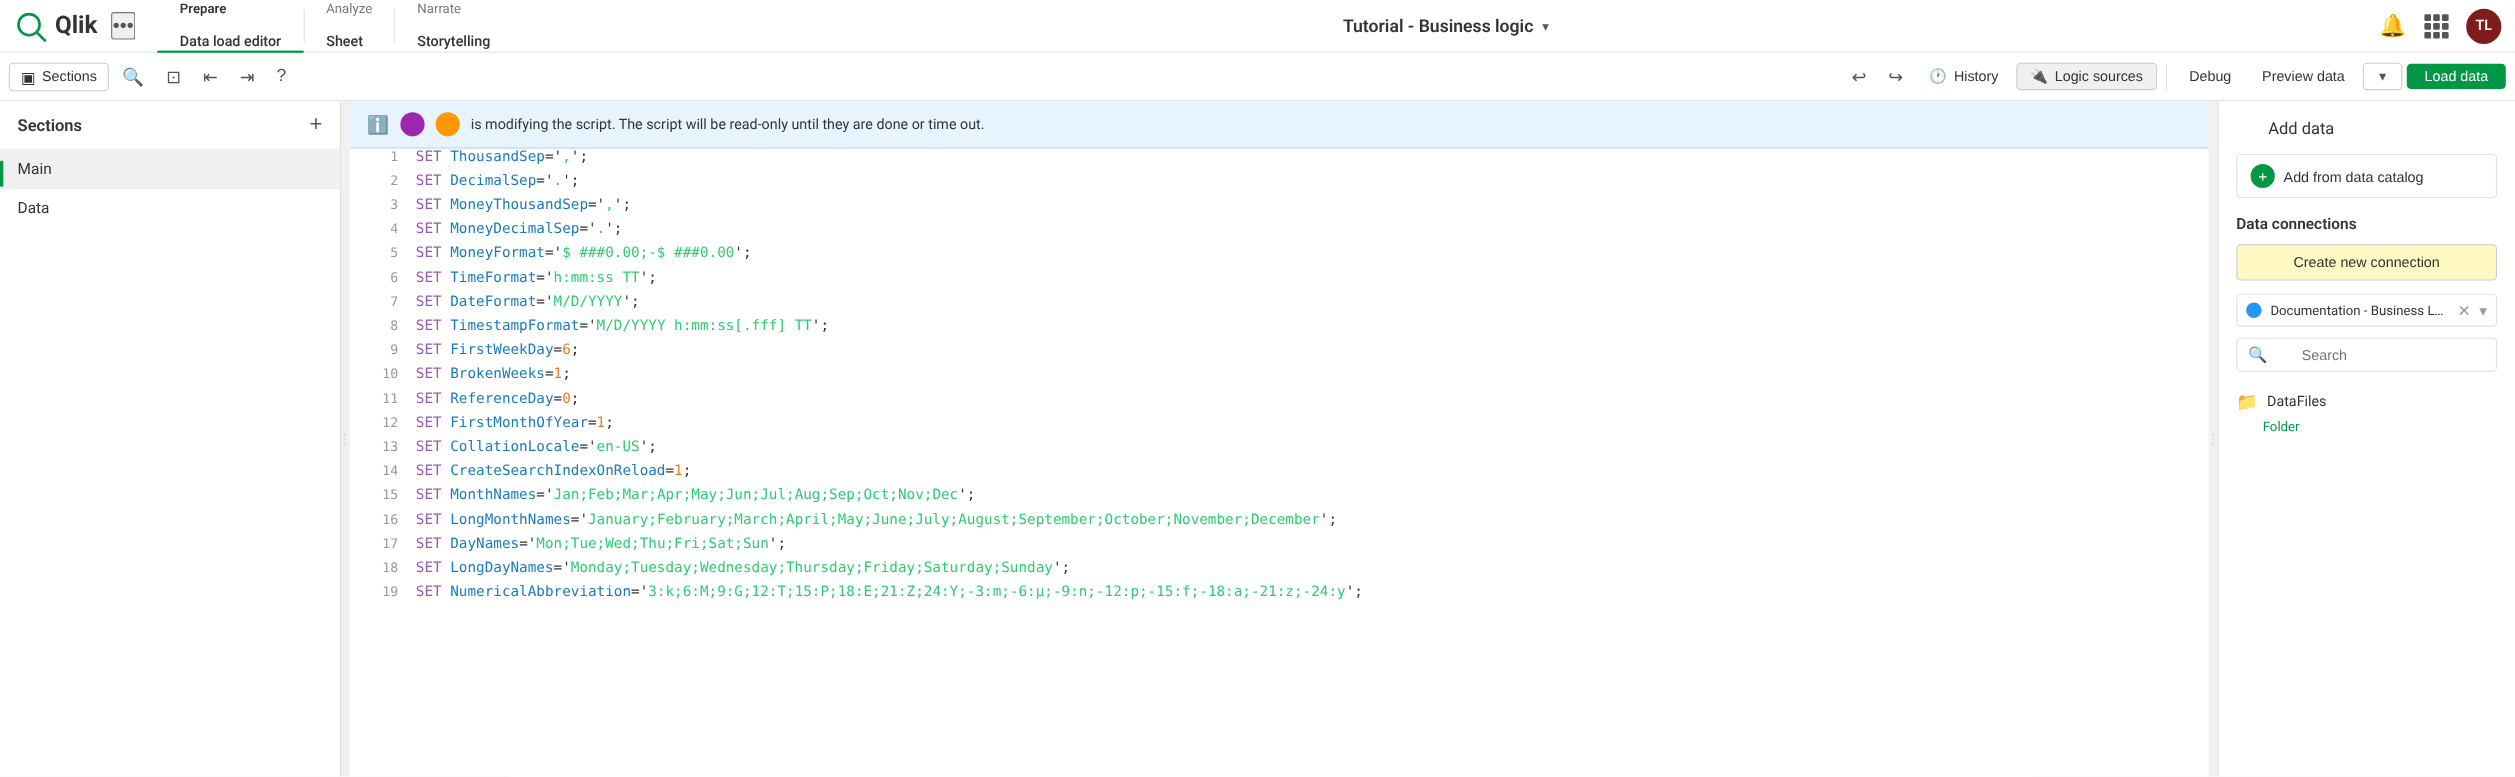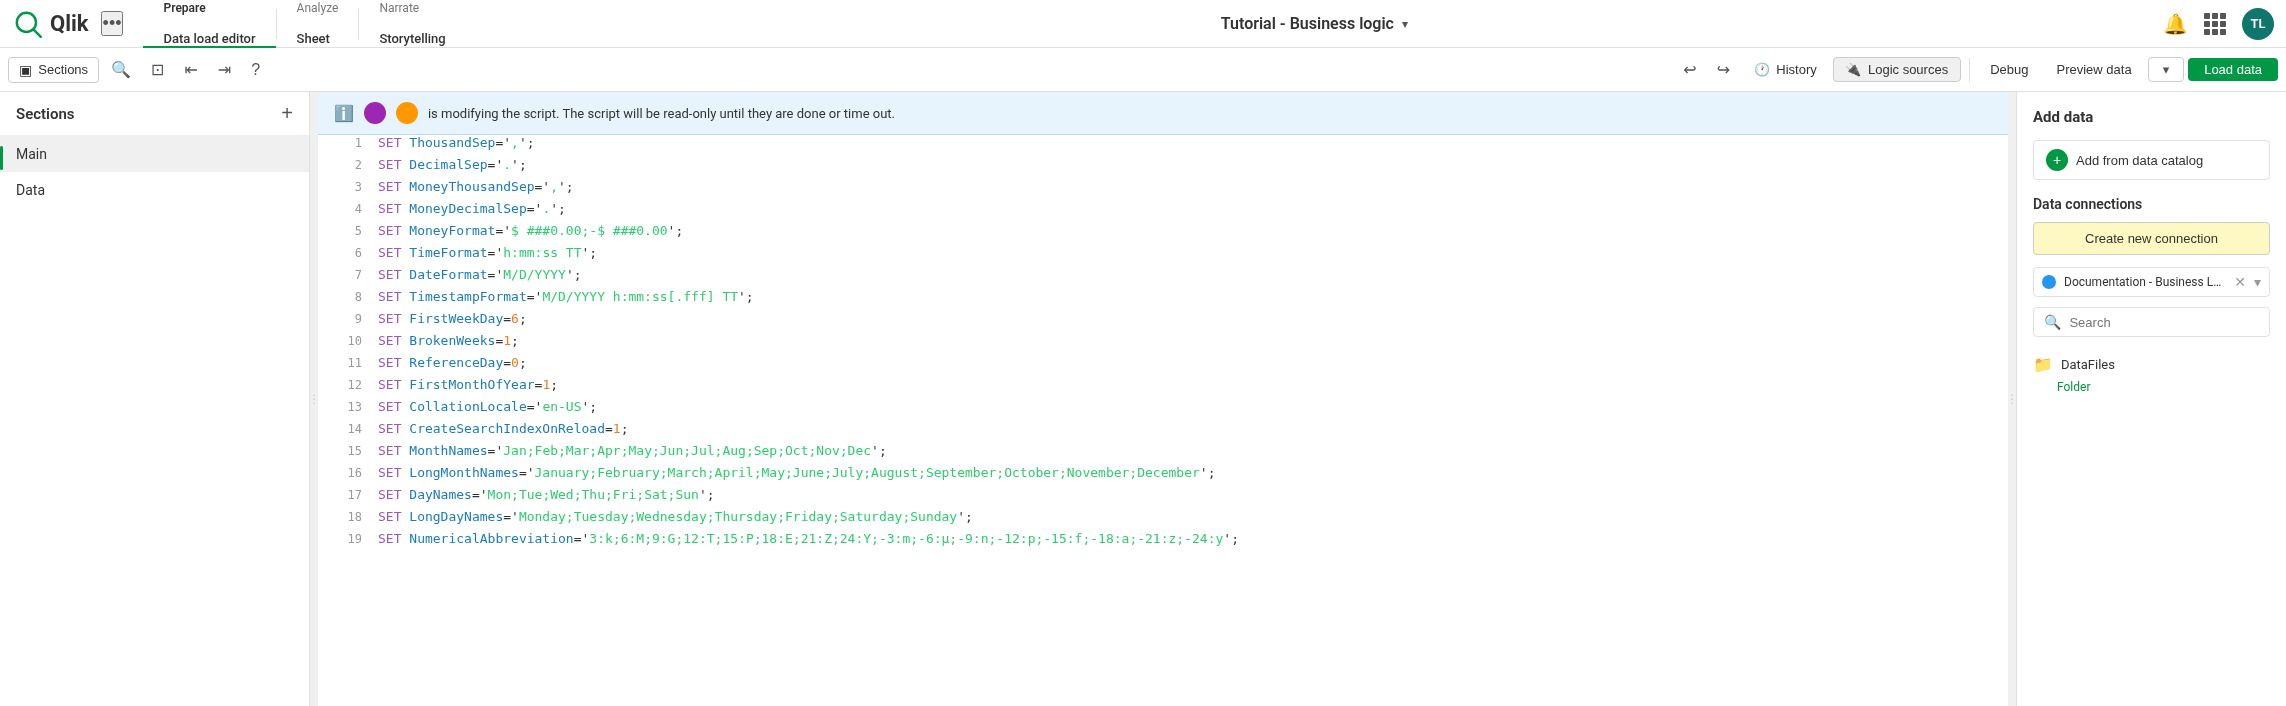--- a/index.html
+++ b/index.html
@@ -23,21 +23,21 @@
     .nav-section .nav-label { font-size: 12px; color: #777; }
     .nav-section.active::after { content: ''; position: absolute; bottom: 0; left: 0; right: 0; height: 2px; background: #009845; }
     .nav-divider { width: 1px; height: 30px; background: #e0e0e0; }
     .nav-center { flex: 1; display: flex; justify-content: center; align-items: center; gap: 8px; }
     .app-title { font-size: 16px; font-weight: 600; color: #333; }
     .title-chevron { font-size: 12px; color: #555; cursor: pointer; }
     .nav-right { display: flex; align-items: center; gap: 16px; margin-left: auto; }
     .nav-icon-btn { background: none; border: none; cursor: pointer; font-size: 20px; color: #555; }
     .nav-grid-icon { display: grid; grid-template-columns: repeat(3,6px); gap: 2px; }
     .nav-grid-dot { width: 6px; height: 6px; background: #555; border-radius: 1px; }
-    .avatar { width: 32px; height: 32px; border-radius: 50%; background: #0f766e; color: #fff; display: flex; align-items: center; justify-content: center; font-size: 13px; font-weight: 600; }
+    .avatar { width: 32px; height: 32px; border-radius: 50%; background: #7f1d1d; color: #fff; display: flex; align-items: center; justify-content: center; font-size: 13px; font-weight: 600; }
 
     
     .toolbar {
       display: flex; align-items: center; height: 44px; background: #fff;
       border-bottom: 1px solid #e0e0e0; padding: 0 8px; gap: 4px;
     }
     .sections-toggle {
       display: flex; align-items: center; gap: 6px; padding: 4px 10px;
       border: 1px solid #ccc; border-radius: 4px; cursor: pointer;
       font-size: 13px; color: #333; background: #fff;
@@ -114,21 +114,21 @@
     .code-var { color: #1a7bbf; }
     .code-str { color: #2ecc71; }
     .code-num { color: #e67e22; }
     .code-semi { color: #333; }
 
     
     .right-panel {
       width: 270px; background: #fff; border-left: 1px solid #e0e0e0;
       display: flex; flex-direction: column; flex-shrink: 0; padding: 16px;
     }
-    .right-panel-title { font-size: 15px; font-weight: 700; color: #333; margin-bottom: 14px; }
+    .right-panel-title { font-size: 15px; font-weight: 400; color: #333; margin-bottom: 14px; margin-left: 29px; }
     .add-data-btn {
       display: flex; align-items: center; gap: 8px; width: 100%;
       padding: 8px 12px; border: 1px solid #e0e0e0; border-radius: 4px;
       background: #fff; cursor: pointer; font-size: 13px; color: #333; margin-bottom: 16px;
     }
     .add-data-plus {
       width: 22px; height: 22px; background: #009845; border-radius: 50%;
       color: #fff; display: flex; align-items: center; justify-content: center;
       font-size: 14px; flex-shrink: 0;
     }
@@ -143,21 +143,21 @@
     }
     .conn-dot { width: 14px; height: 14px; background: #2196f3; border-radius: 50%; flex-shrink: 0; }
     .conn-name { font-size: 12px; color: #333; flex: 1; overflow: hidden; text-overflow: ellipsis; white-space: nowrap; }
     .conn-close { font-size: 14px; color: #999; cursor: pointer; background: none; border: none; }
     .conn-expand { font-size: 14px; color: #999; cursor: pointer; background: none; border: none; }
     .search-box {
       display: flex; align-items: center; gap: 8px; padding: 6px 10px;
       border: 1px solid #e0e0e0; border-radius: 4px; margin-bottom: 12px;
     }
     .search-icon-sm { color: #999; font-size: 14px; }
-    .search-input { border: none; outline: none; font-size: 13px; color: #0f766e; flex: 1; }
+    .search-input { border: none; outline: none; font-size: 13px; color: #0f766e; flex: 1; margin-left: 23px; }
     .folder-item {
       display: flex; align-items: center; gap: 8px; padding: 6px 0;
       font-size: 13px; color: #333; cursor: pointer;
     }
     .folder-icon { color: #999; font-size: 16px; }
     .folder-label-item { font-size: 13px; color: #333; }
     .folder-sub { font-size: 12px; color: #009845; cursor: pointer; padding-left: 24px; }
 
     
     .resize-handle-v { width: 8px; background: #f0f0f0; cursor: col-resize; flex-shrink: 0; display: flex; align-items: center; justify-content: center; }

